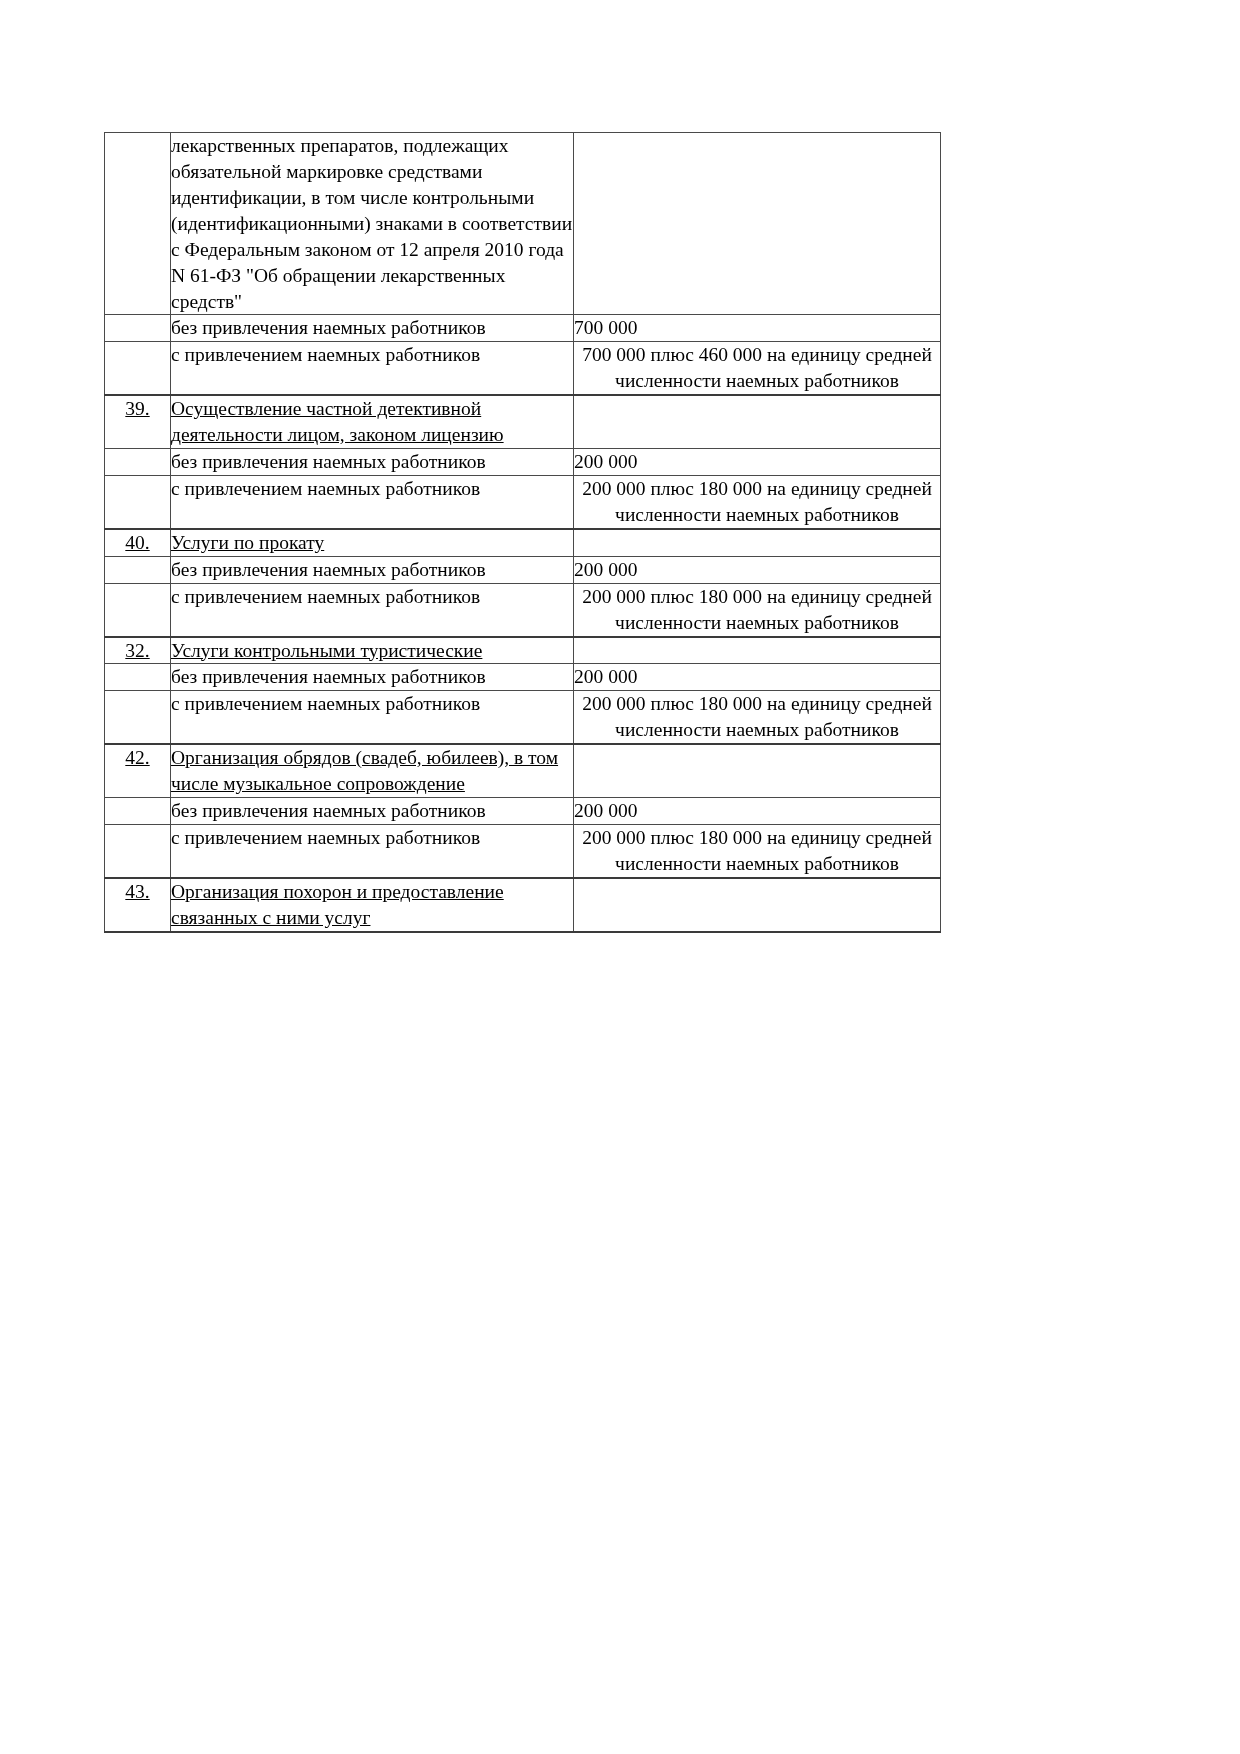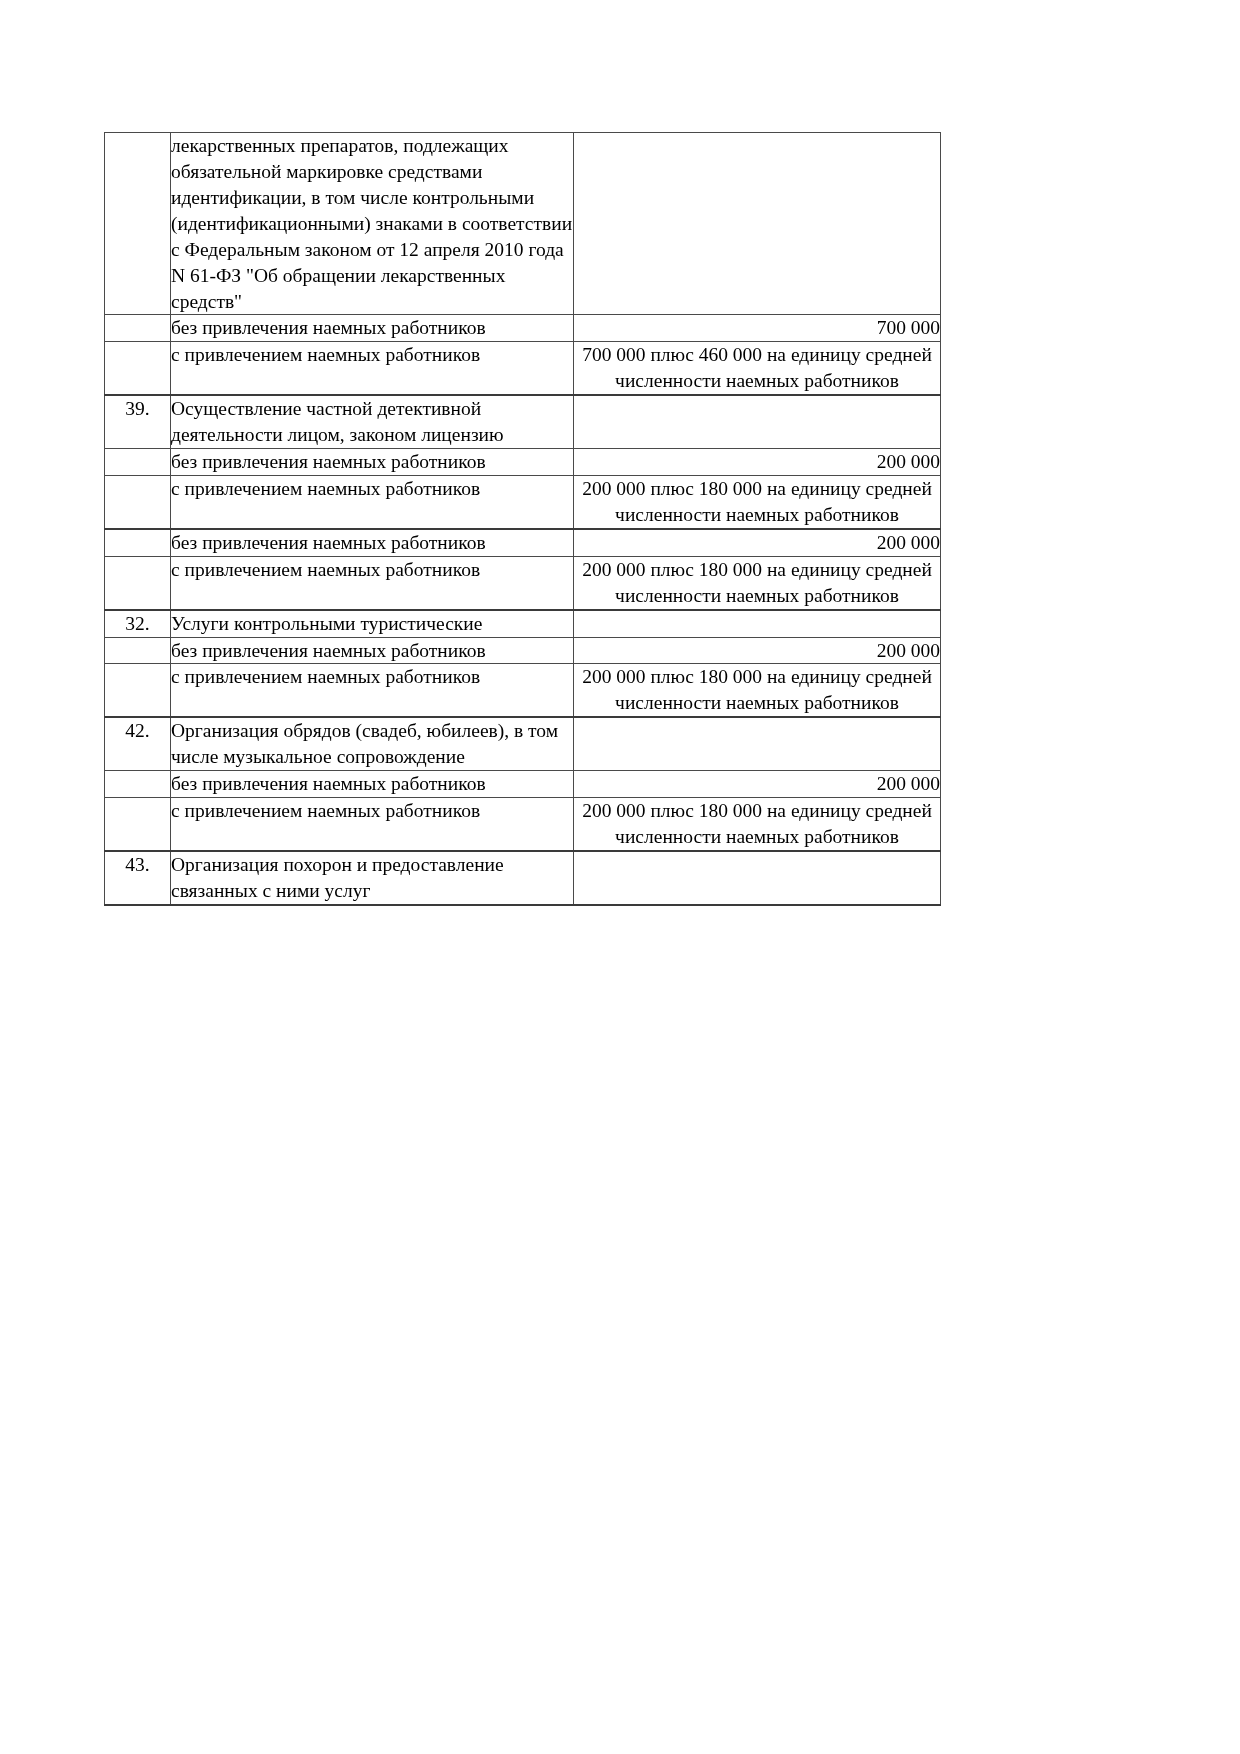--- a/index.html
+++ b/index.html
@@ -39,36 +39,37 @@
     border: 1px solid #4a4a4a;
     vertical-align: top;
     padding: 0;
     font-size: 19.5px;
     line-height: 1.33;
   }
 
   
   tr.group-start > td {
     border-top: 2px solid #3a3a3a;
+    text-decoration: underline;
   }
   tr.group-end > td {
     border-bottom: 2px solid #3a3a3a;
   }
 
   .cell-num {
     text-align: center;
     padding: 9px 6px 8px 6px;
     font-size: 19.5px;
   }
   .cell-name {
     text-align: left;
     padding: 9px 8px 9px 12px;
   }
   .cell-value {
-    text-align: right;
+    text-align: left;
     padding: 9px 10px 9px 10px;
   }
   .cell-value.multiline {
     text-align: center;
   }
   .cell-empty {
     padding: 0;
   }
 
   .pad-b-lg { padding-bottom: 22px; }
@@ -116,20 +117,25 @@
         <td class="cell-name pad-b-md">без привлечения наемных работников</td>
         <td class="cell-value">200 000</td>
       </tr>
 
       <tr class="group-end">
         <td class="cell-num cell-empty"></td>
         <td class="cell-name pad-b-xl">с привлечением наемных работников</td>
         <td class="cell-value multiline">200 000 плюс 180 000 на единицу средней численности наемных работников</td>
       </tr>
 
+      <tr class="group-start">
+        <td class="cell-num">40.</td>
+        <td class="cell-name pad-b-md">Услуги по прокату</td>
+        <td class="cell-value cell-empty"></td>
+      </tr>
 
       <tr>
         <td class="cell-num cell-empty"></td>
         <td class="cell-name pad-b-md">без привлечения наемных работников</td>
         <td class="cell-value">200 000</td>
       </tr>
 
       <tr class="group-end">
         <td class="cell-num cell-empty"></td>
         <td class="cell-name pad-b-xl">с привлечением наемных работников</td>

